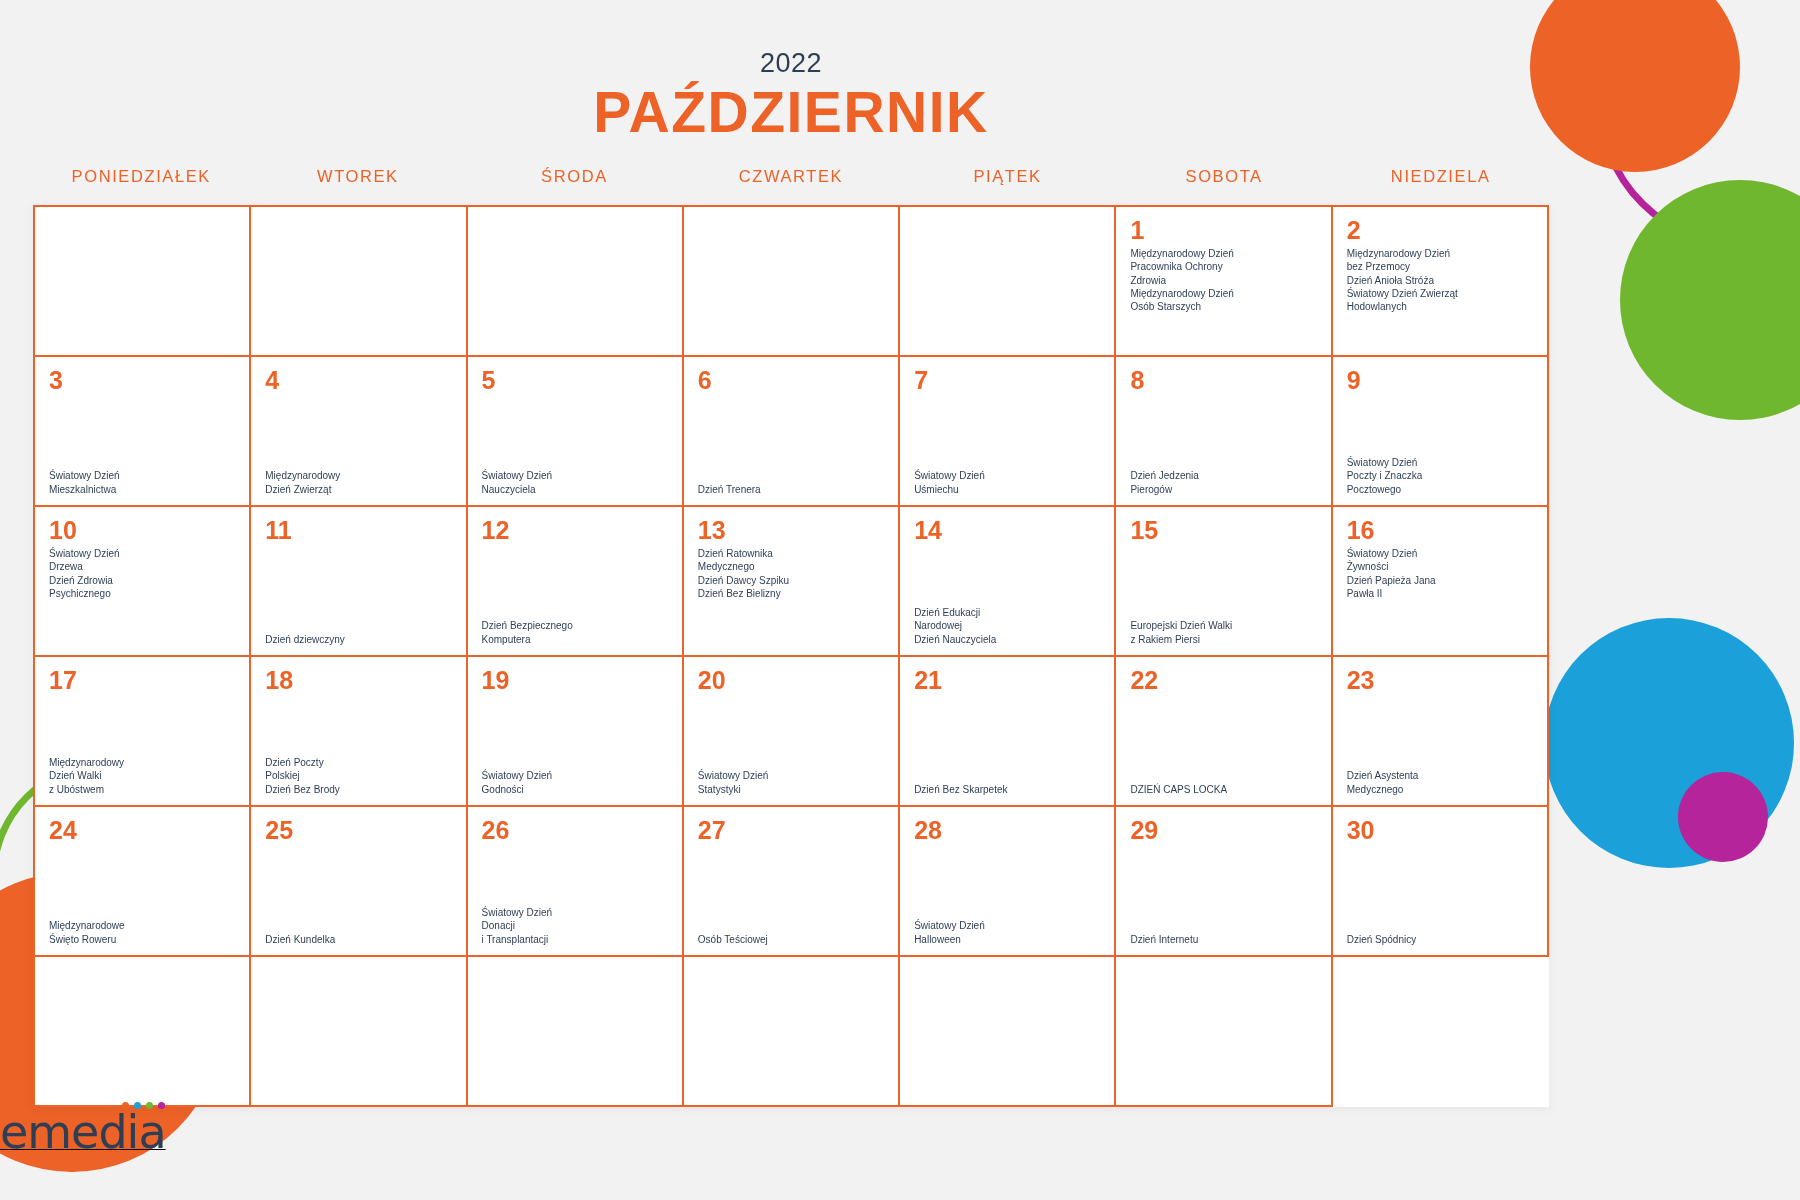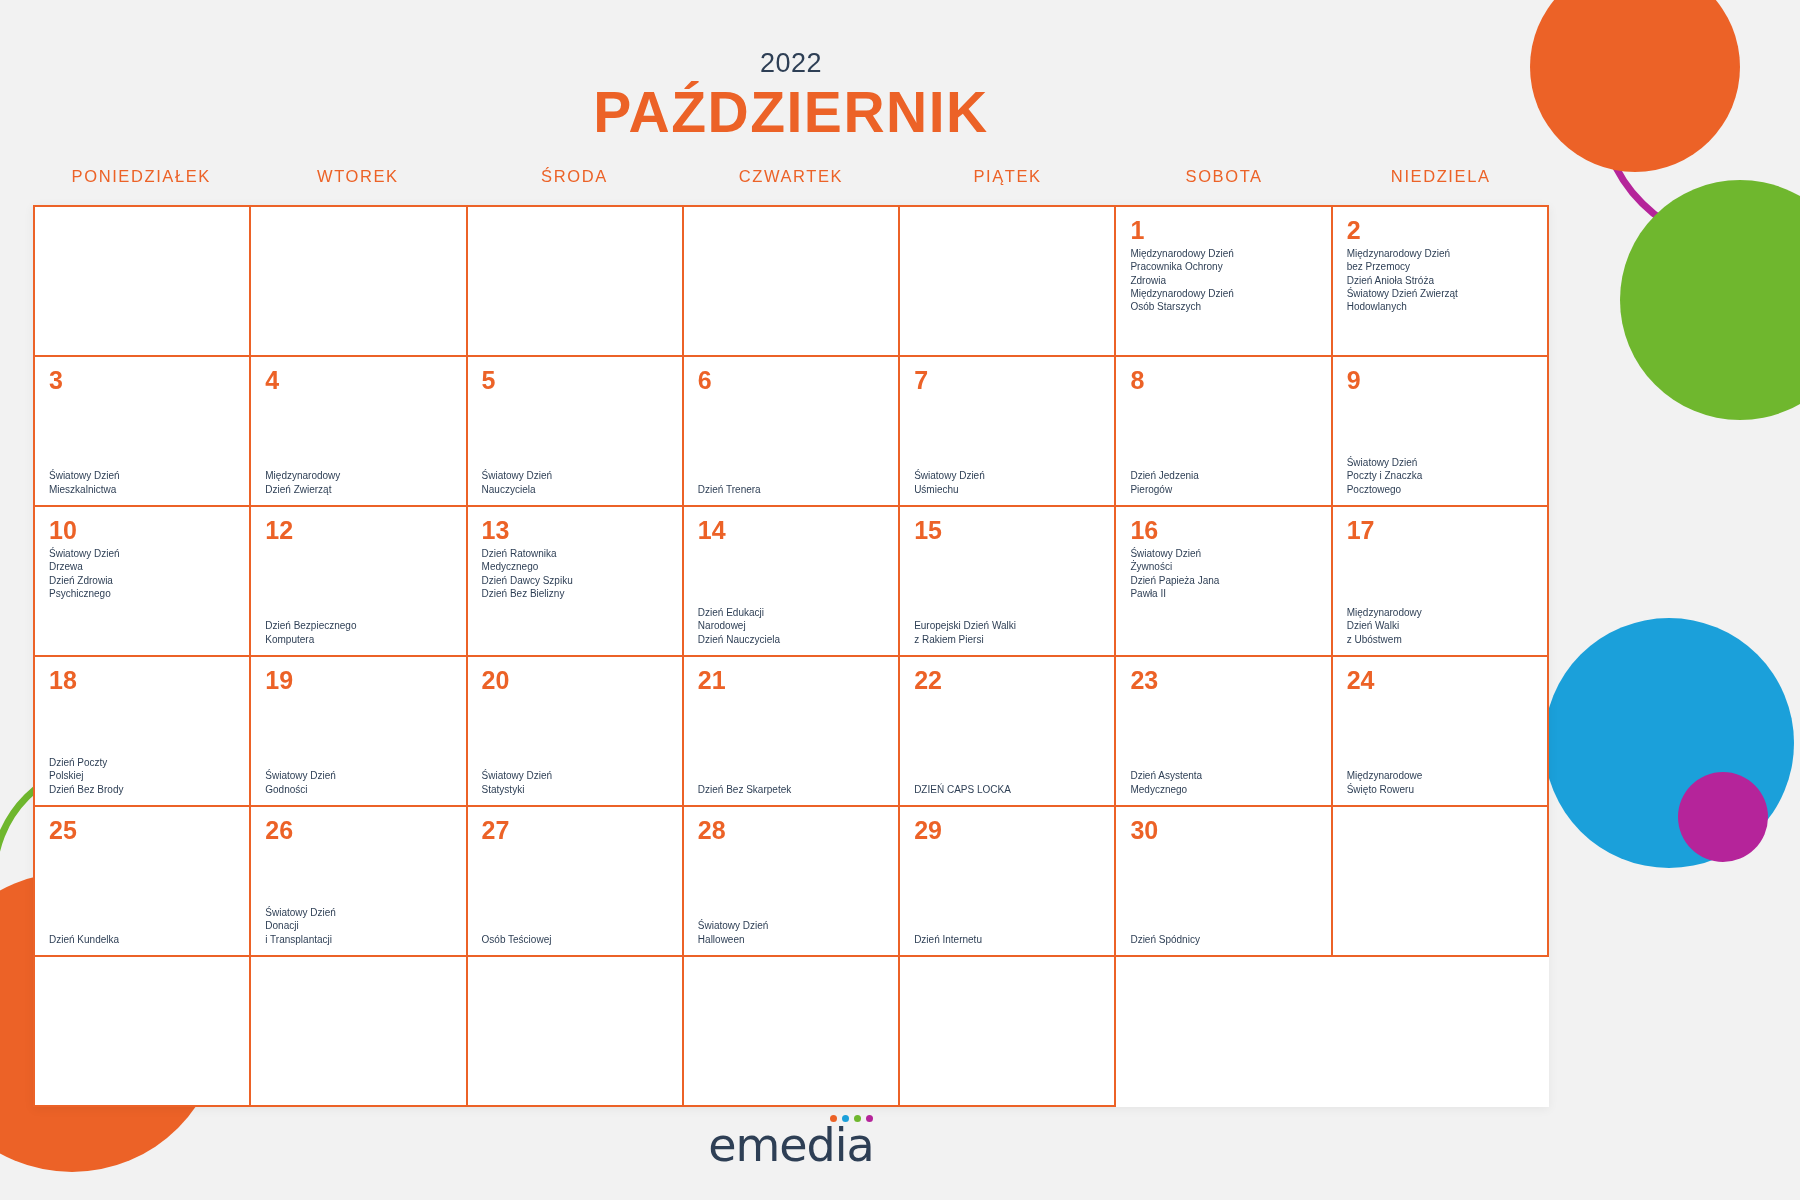--- a/index.html
+++ b/index.html
@@ -132,25 +132,26 @@
     line-height: 1.33;
   }
   .events.top { margin-top: 2px; }
   .event-line { white-space: nowrap; }
 
   
   #footer-logo {
     position: absolute;
     left: 0;
     right: 0;
-    bottom: 28px;
+    bottom: 41px;
     display: flex;
-    justify-content: center;
+    justify-content: flex-start;
     align-items: flex-end;
     z-index: 3;
+    text-decoration: underline;
   }
   .logo-wrap { position: relative; }
   #logo-text {
     color: #2e3f55;
     font-size: 46px;
     letter-spacing: -1px;
     font-weight: 400;
     font-family: "DejaVu Sans", sans-serif;
   }
   .logo-dots {
@@ -275,20 +276,26 @@
       <div class="day-cell">
         <div class="day-number">10</div>
         <div class="events top">
           <div class="event-line">Światowy Dzień</div>
           <div class="event-line">Drzewa</div>
           <div class="event-line">Dzień Zdrowia</div>
           <div class="event-line">Psychicznego</div>
         </div>
       </div>
       <div class="day-cell">
+        <div class="day-number">11</div>
+        <div class="events">
+          <div class="event-line">Dzień dziewczyny</div>
+        </div>
+      </div>
+      <div class="day-cell">
         <div class="day-number">12</div>
         <div class="events">
           <div class="event-line">Dzień Bezpiecznego</div>
           <div class="event-line">Komputera</div>
         </div>
       </div>
       <div class="day-cell">
         <div class="day-number">13</div>
         <div class="events top">
           <div class="event-line">Dzień Ratownika</div>

